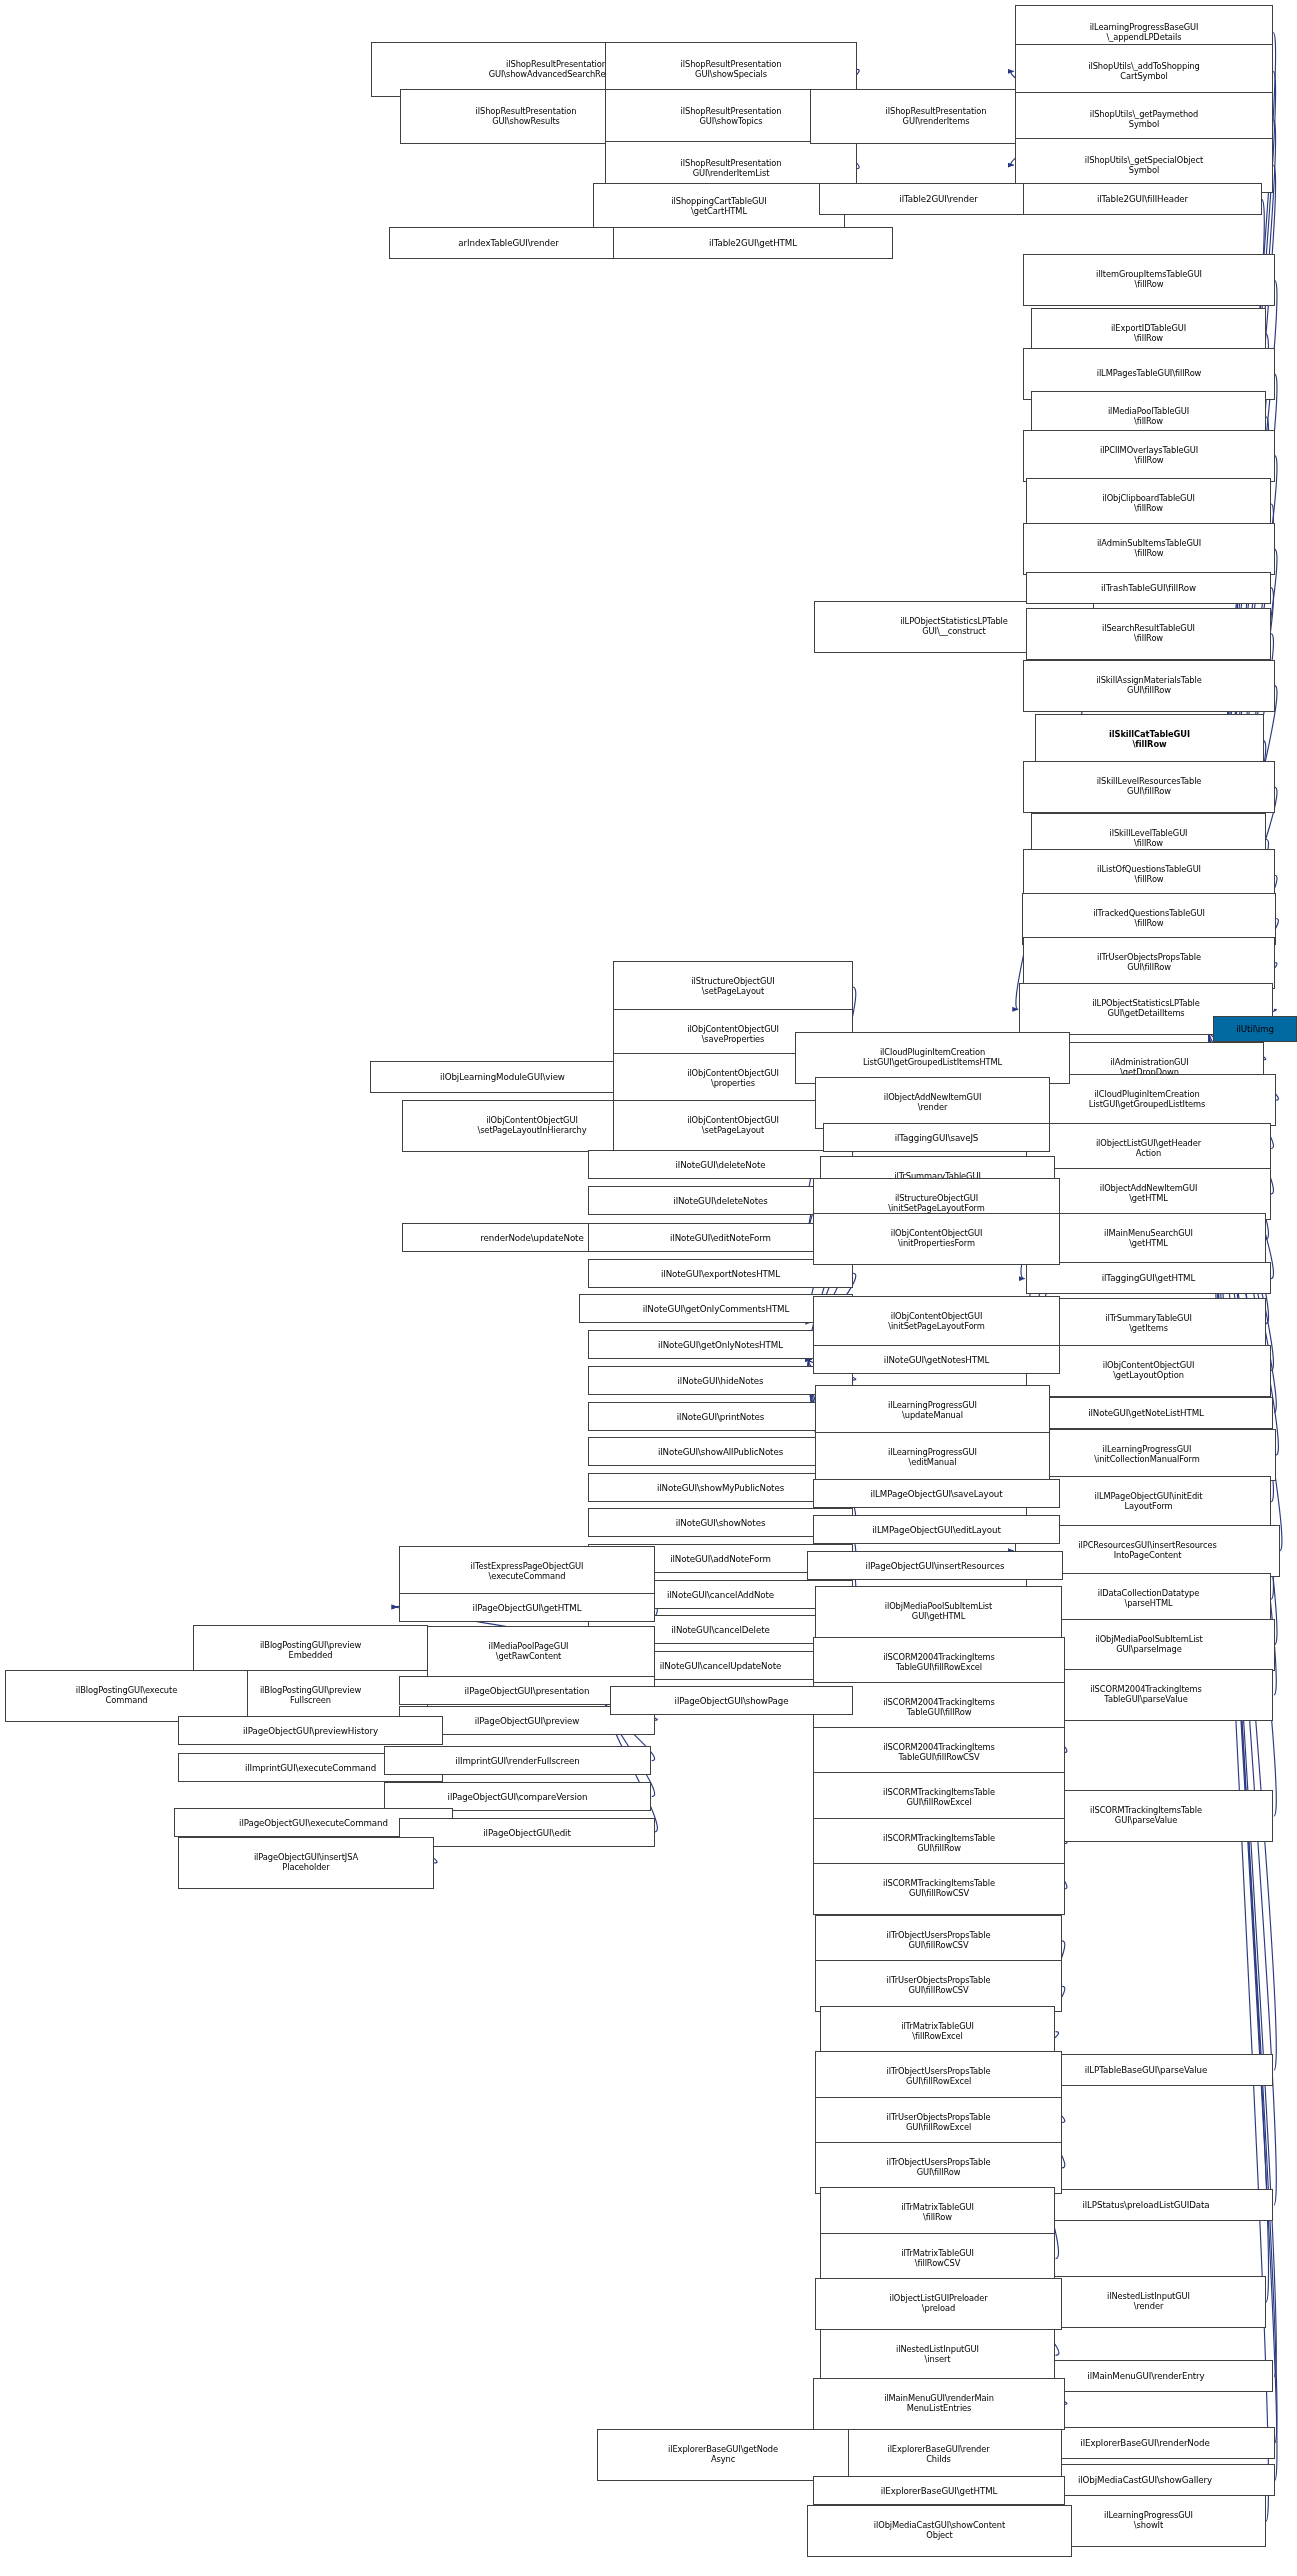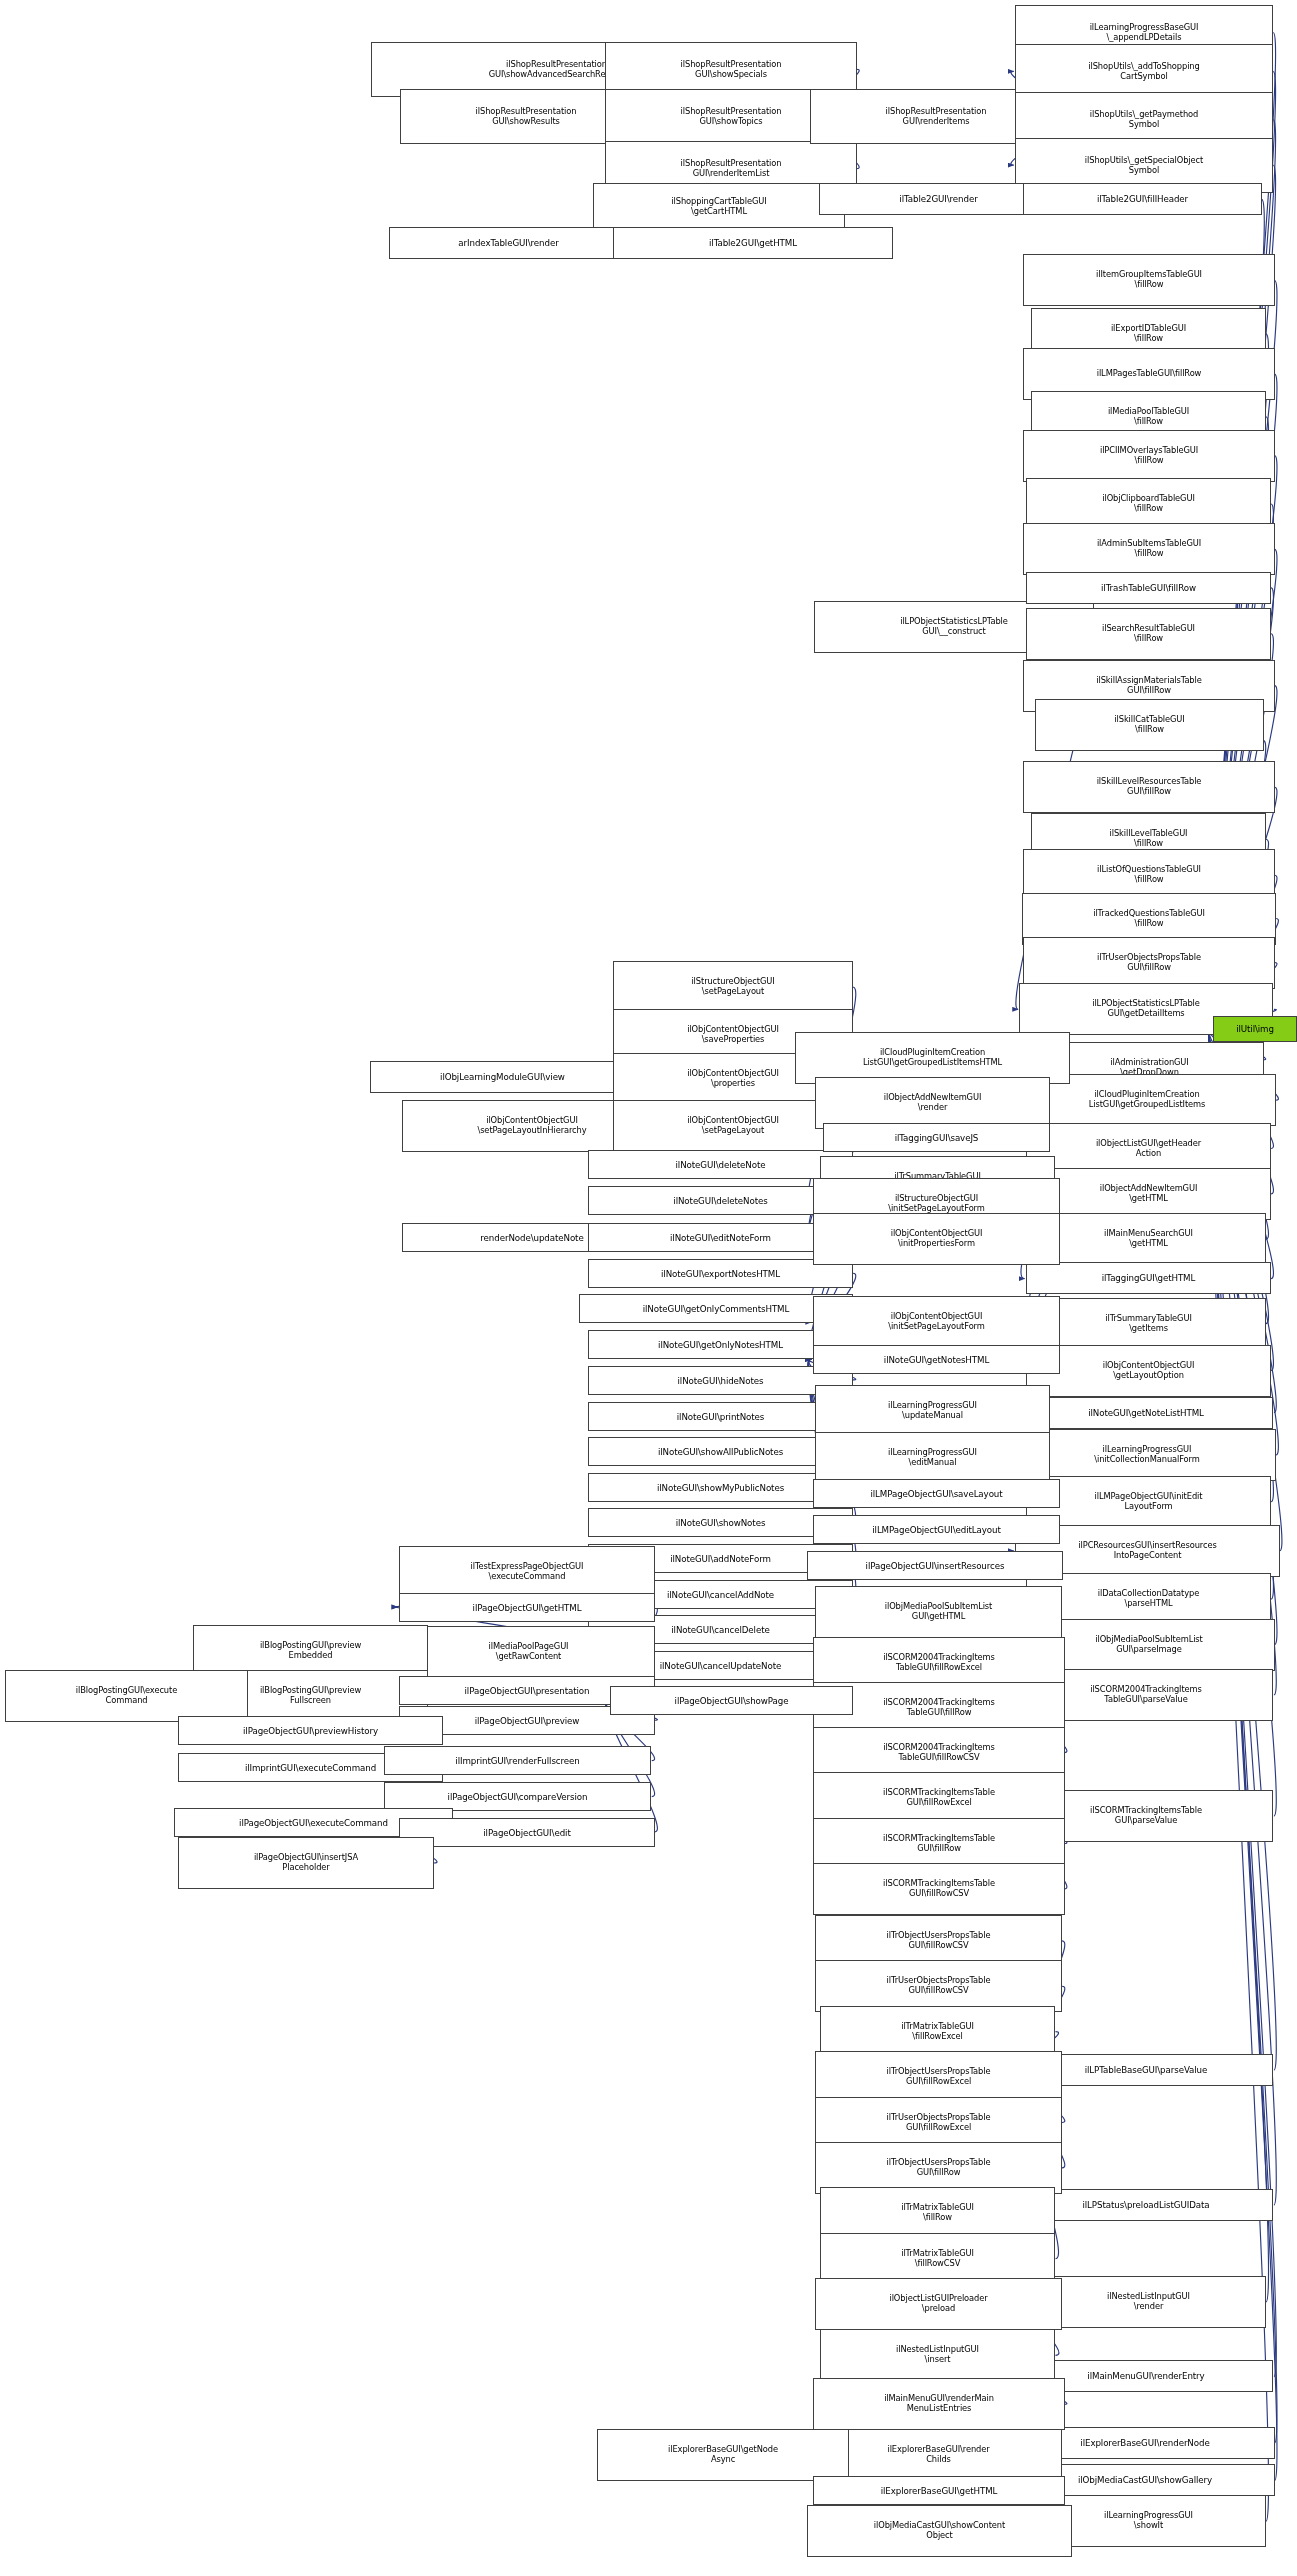--- a/index.html
+++ b/index.html
@@ -16,21 +16,21 @@
     align-items:center;
     justify-content:center;
     text-align:center;
     font-size:8.3px;
     line-height:1.15;
     padding:0.7px 2.2px;
     white-space:pre-line;
     letter-spacing:-0.1px;
   }
   .node.target{
-    background:#84cc16;
+    background:#0369a1;
     border:0.7px solid #404040;
     font-size:8.7px;
   }
 </style>
 </head>
 <body>
 
 <div id="canvas">
   <svg id="edges" viewBox="0 0 1799 3573">
     <defs>
@@ -210,21 +210,21 @@
 \fillRow</div>
     <div class="node" style="left: 1026px; top: 478px; width: 245px; height: 52px;">ilObjClipboardTableGUI
 \fillRow</div>
     <div class="node" style="left: 1023px; top: 523px; width: 252px; height: 52px;">ilAdminSubItemsTableGUI
 \fillRow</div>
     <div class="node" style="left: 1026px; top: 572px; width: 245px; height: 32px; font-size: 8.7px;">ilTrashTableGUI\fillRow</div>
     <div class="node" style="left: 1026px; top: 608px; width: 245px; height: 52px;">ilSearchResultTableGUI
 \fillRow</div>
     <div class="node" style="left: 1023px; top: 660px; width: 252px; height: 52px;">ilSkillAssignMaterialsTable
 GUI\fillRow</div>
-    <div class="node" style="left: 1035px; top: 699px; width: 229px; height: 52px;">ilSkillCatTableGUI
+    <div class="node" style="left: 1035px; top: 714px; width: 229px; height: 52px; font-weight: bold;">ilSkillCatTableGUI
 \fillRow</div>
     <div class="node" style="left: 1023px; top: 761px; width: 252px; height: 52px;">ilSkillLevelResourcesTable
 GUI\fillRow</div>
     <div class="node" style="left: 1031px; top: 813px; width: 235px; height: 52px;">ilSkillLevelTableGUI
 \fillRow</div>
     <div class="node" style="left: 1023px; top: 849px; width: 252px; height: 52px;">ilListOfQuestionsTableGUI
 \fillRow</div>
     <div class="node" style="left: 1022px; top: 893px; width: 254px; height: 52px;">ilTrackedQuestionsTableGUI
 \fillRow</div>
     <div class="node" style="left: 1023px; top: 937px; width: 252px; height: 52px;">ilTrUserObjectsPropsTable

